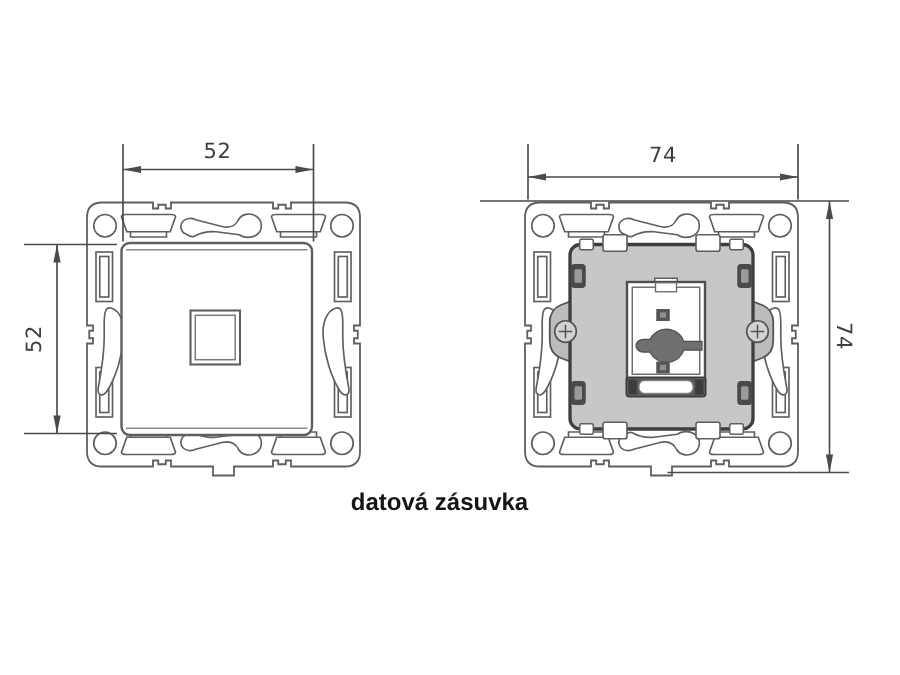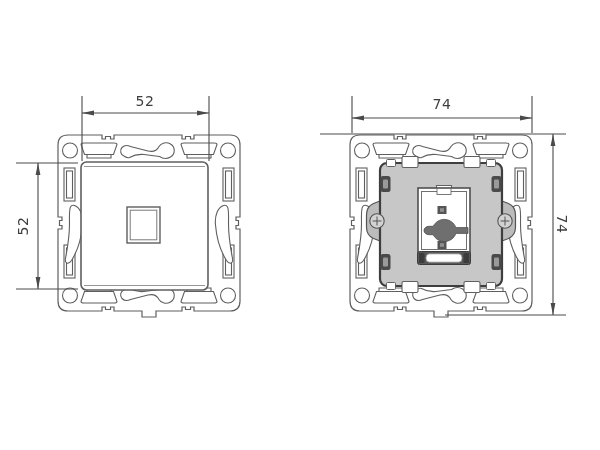--- a/index.html
+++ b/index.html
@@ -195,14 +195,15 @@
         <polygon points="553,315 550.6,303 555.4,303" stroke="none"></polygon>
       </g>
     </g>
   </svg>
 
   <span class="dim-label" style="left:145px;top:101px;">52</span>
   <span class="dim-label rot-ccw" style="left:23px;top:226px;">52</span>
   <span class="dim-label" style="left:442px;top:104px;">74</span>
   <span class="dim-label rot-cw" style="left:562px;top:224px;">74</span>
 
+  <div class="caption" style="left:293px;top:336px;">datová zásuvka</div>
 
 </div>
 
 </body></html>

